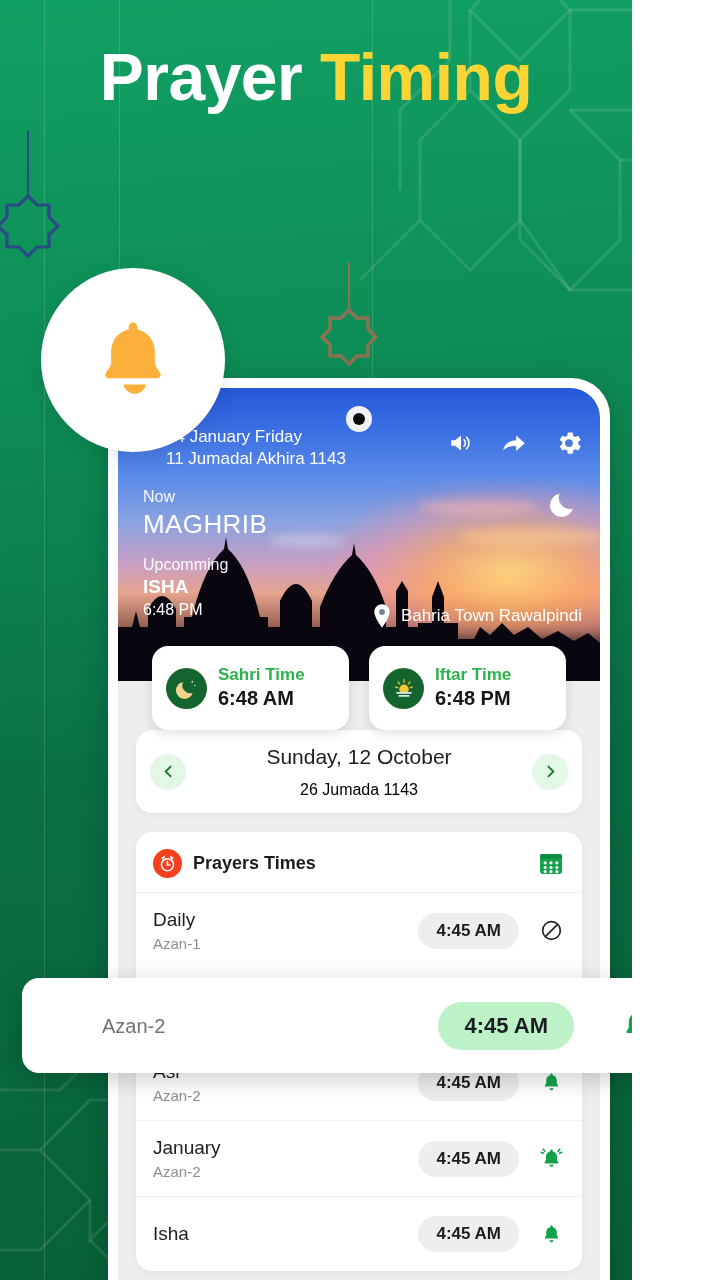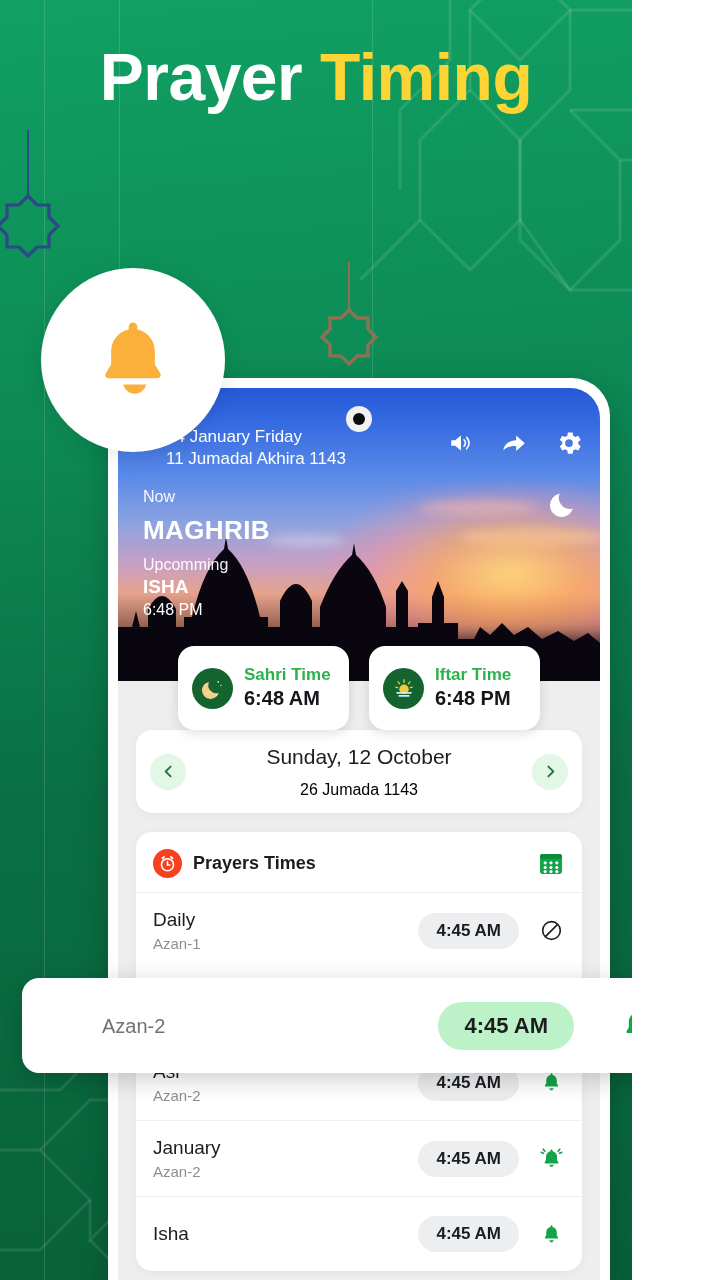--- a/index.html
+++ b/index.html
@@ -123,38 +123,38 @@
   }
   .date-wrap { display: flex; align-items: flex-start; gap: 6px; }
   .date-greg { color: #fff; font-size: 17px; line-height: 22px; }
   .date-hijri { color: #fff; font-size: 17px; line-height: 22px; }
   .hero-icons { display: flex; align-items: center; gap: 27px; padding-top: 2px; }
 
   .hero-now {
     position: absolute; left: 25px; top: 100px; z-index: 5;
   }
   .lbl-now { color: #ffffff; font-size: 16px; opacity: .95; }
-  .val-now { color: #ffffff; font-size: 26px; font-weight: bold; letter-spacing: .4px; margin-top: 9px; }
+  .val-now { color: #ffffff; font-size: 26px; font-weight: normal; letter-spacing: .4px; margin-top: 3px; }
   .hero-next { position: absolute; left: 25px; top: 168px; z-index: 5; }
   .lbl-next { color: #ffffff; font-size: 16px; opacity: .95; }
   .val-next { color: #ffffff; font-size: 19px; font-weight: bold; margin-top: 2px; }
   .time-next { color: #ffffff; font-size: 16px; margin-top: 3px; }
 
   .moon-ic { position: absolute; right: 22px; top: 100px; z-index: 5; }
 
   .loc {
     position: absolute; right: 18px; bottom: 52px; z-index: 5;
     display: flex; align-items: center; gap: 9px;
   }
   .loc-name { color: #ffffff; font-size: 17px; }
 
   
   .st-row {
     position: absolute; left: 0; right: 0; top: 258px;
-    display: flex; gap: 20px; padding: 0 60px;
+    display: flex; gap: 20px; padding: 0 34px;
     z-index: 8;
   }
   .st-card {
     flex: 1;
     background: #ffffff;
     border-radius: 16px;
     height: 84px;
     display: flex; align-items: center; gap: 11px;
     padding: 0 14px;
     box-shadow: 0 3px 12px rgba(0,0,0,0.13);
@@ -384,20 +384,27 @@
             <path fill="#ffffff" d="M20.2 15.4A8.3 8.3 0 0 1 10.3 4.2a8.8 8.8 0 1 0 9.9 11.2z"></path>
           </svg>
         </div>
 
         <div class="hero-next">
           <div class="lbl-next">Upcomming</div>
           <div class="val-next">ISHA</div>
           <div class="time-next">6:48 PM</div>
         </div>
 
+        <div class="loc">
+          <svg width="20" height="26" viewBox="0 0 24 30">
+            <path fill="#ffffff" d="M12 1C6.9 1 2.8 5.1 2.8 10.2c0 6.9 9.2 18.8 9.2 18.8s9.2-11.9 9.2-18.8C21.2 5.1 17.1 1 12 1z"></path>
+            <circle cx="12" cy="10.2" r="3.5" fill="#76839c"></circle>
+          </svg>
+          <span class="loc-name">Bahria Town Rawalpindi</span>
+        </div>
       </div>
 
       <div class="body-area">
 
         <div class="date-nav">
           <div class="nav-btn">
             <svg width="17" height="17" viewBox="0 0 24 24">
               <path fill="none" stroke="#1b7a38" stroke-width="2.6" stroke-linecap="round" stroke-linejoin="round" d="M15 5 L8 12 L15 19"></path>
             </svg>
           </div>

